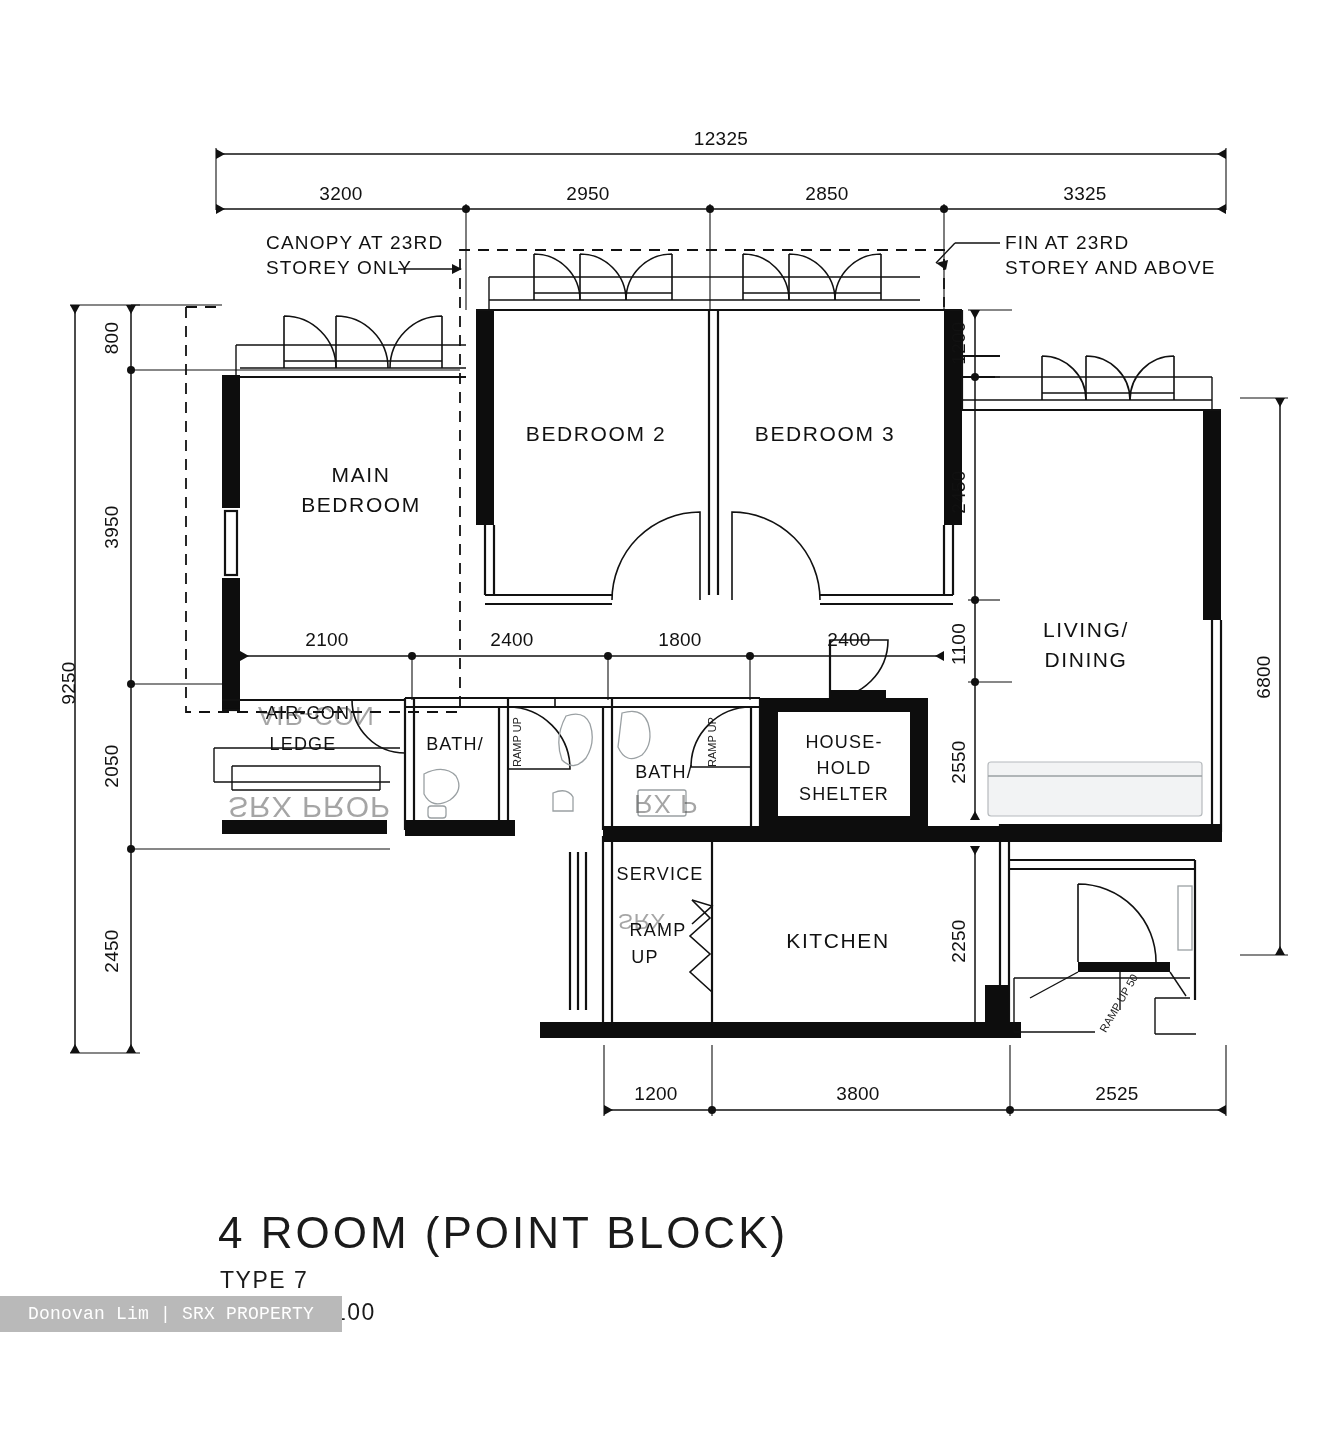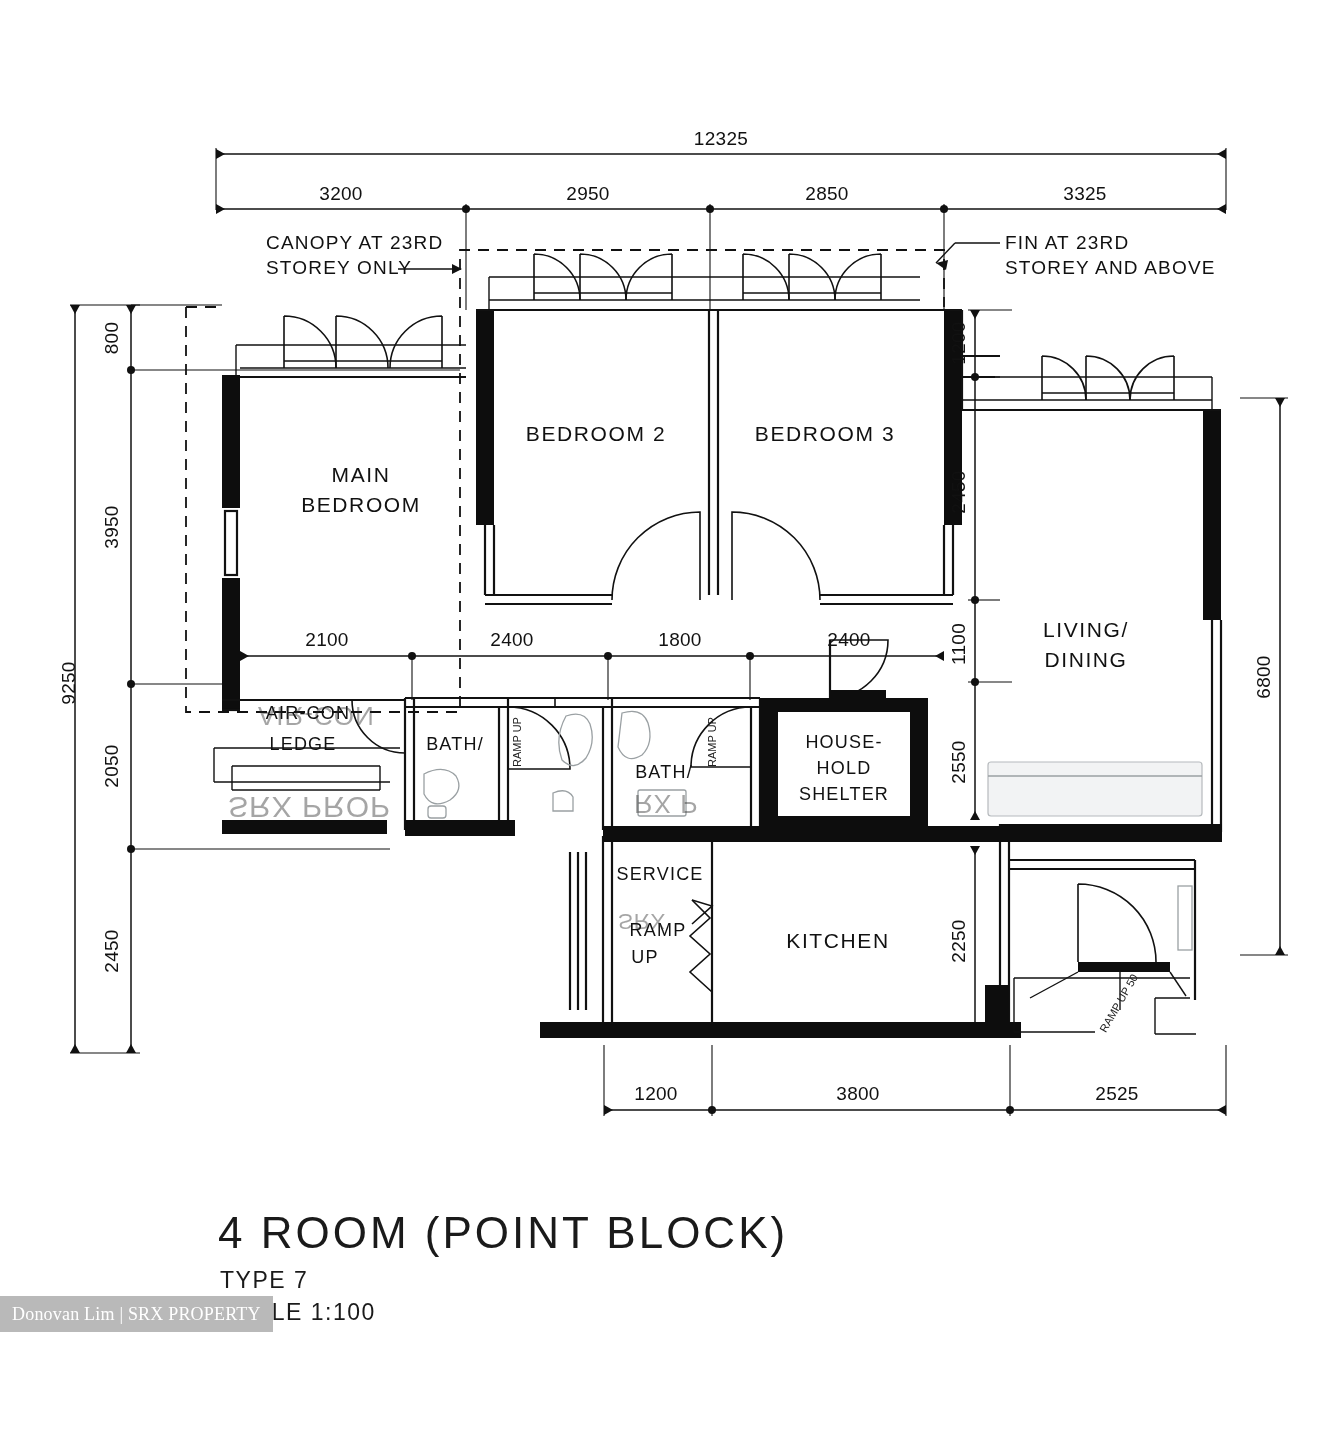--- a/index.html
+++ b/index.html
@@ -80,25 +80,25 @@
   .furn-fill  { fill: #f2f3f4; stroke: #b6babd; stroke-width: 1.2; }
   .white-fill { fill: #ffffff; stroke: none; }
   .dimdot     { fill: #111111; }
   #watermark {
     position: absolute;
     left: 0;
     top: 1296px;
     height: 36px;
     background: #b9b9b9;
     color: #ffffff;
-    font-family: Liberation Serif, serif;
+    font-family: Liberation Mono, monospace;
     font-size: 18px;
     display: flex;
     align-items: center;
-    padding: 0 12px;
+    padding: 0 28px;
     letter-spacing: 0.2px;
     white-space: nowrap;
   }
   .wm-ghost {
     position: absolute;
     font-family: "Liberation Sans", sans-serif;
     color: rgba(40,40,40,0.42);
     font-size: 26px;
     letter-spacing: 1px;
     transform: scale(1,-1);

